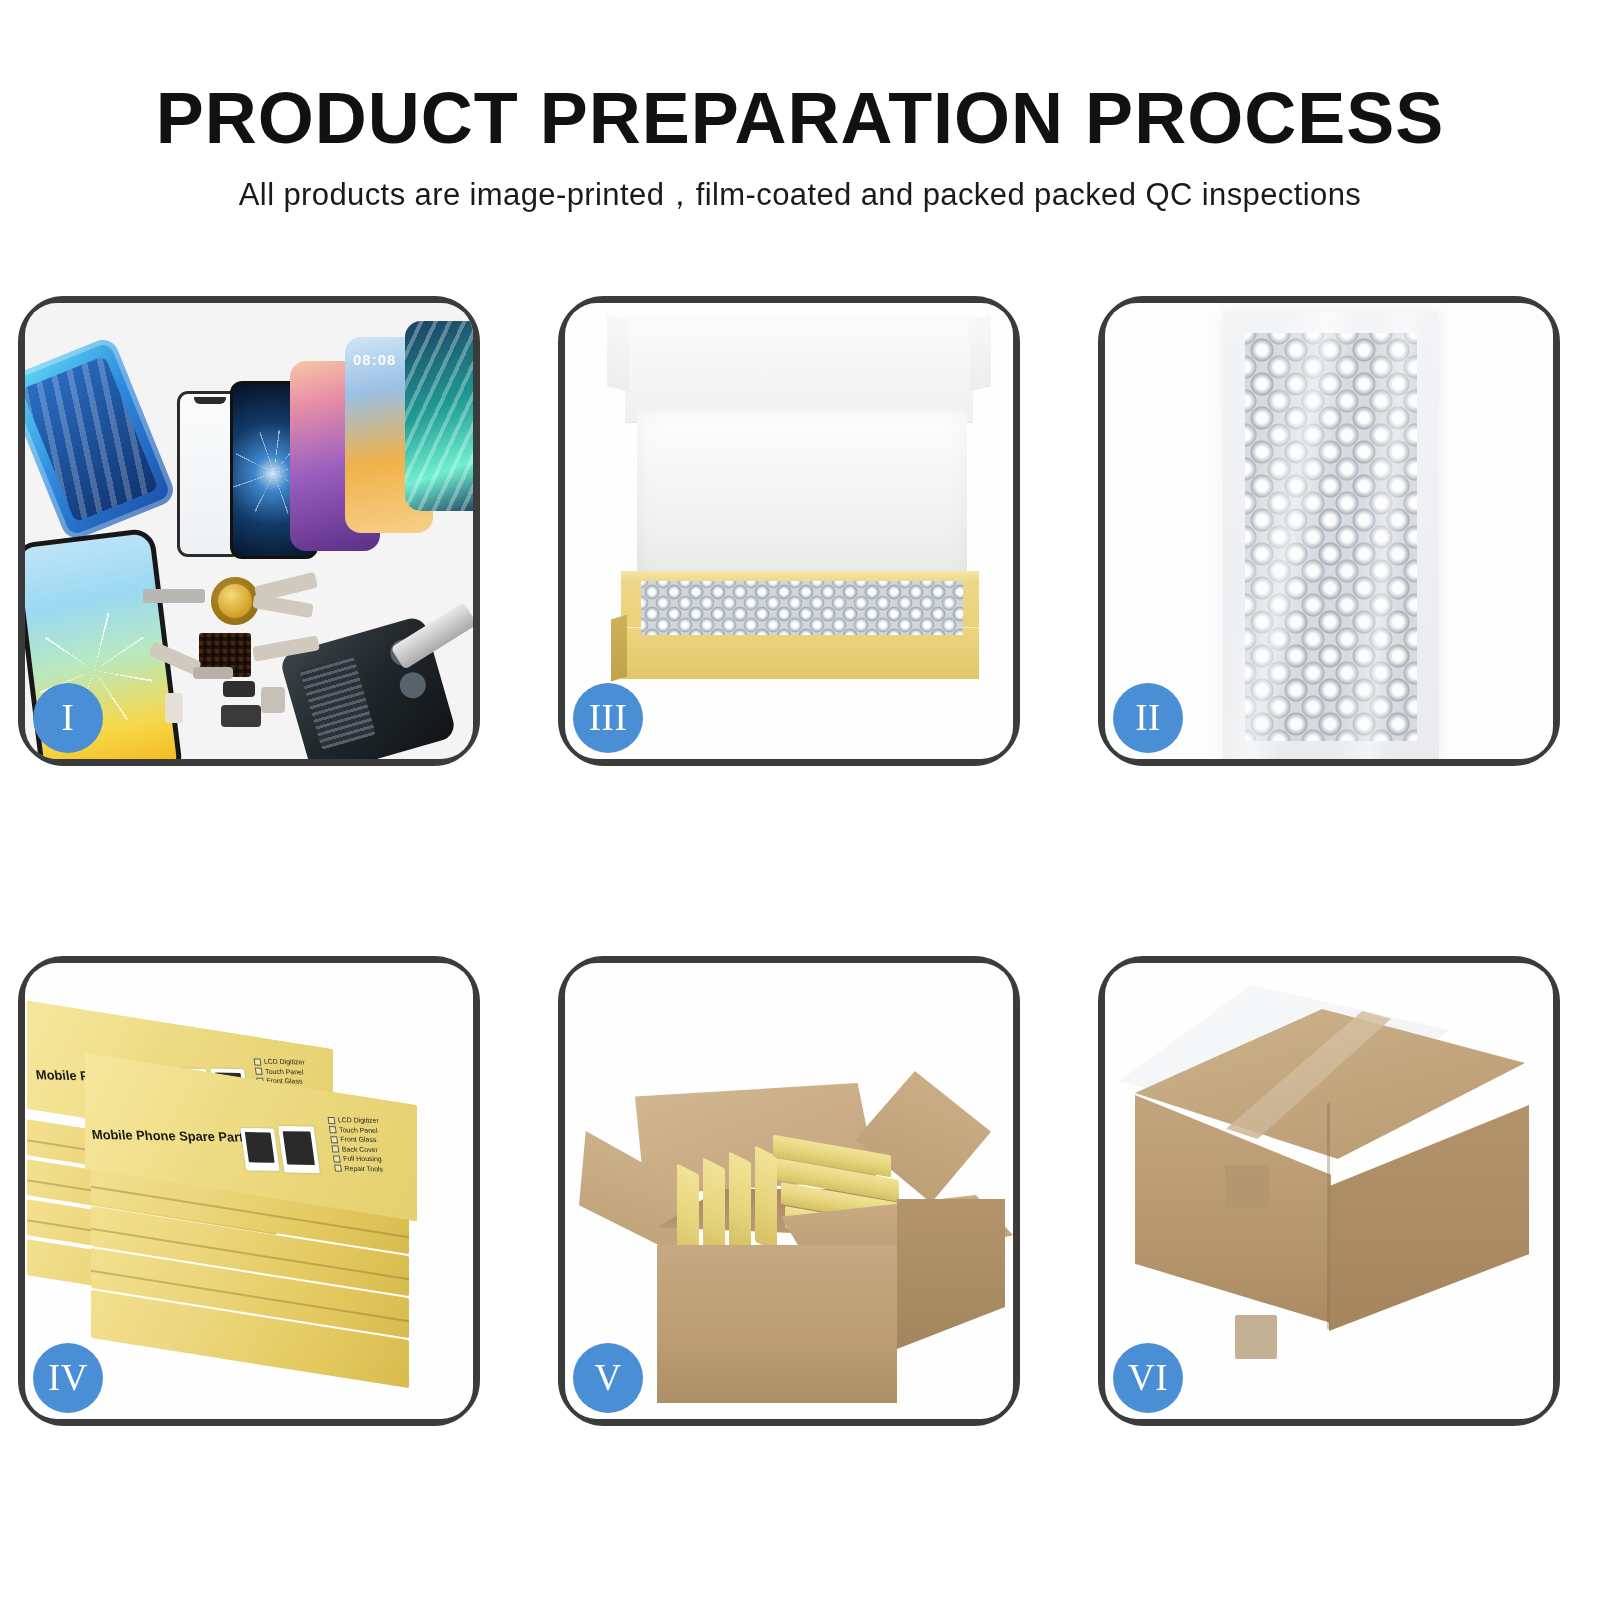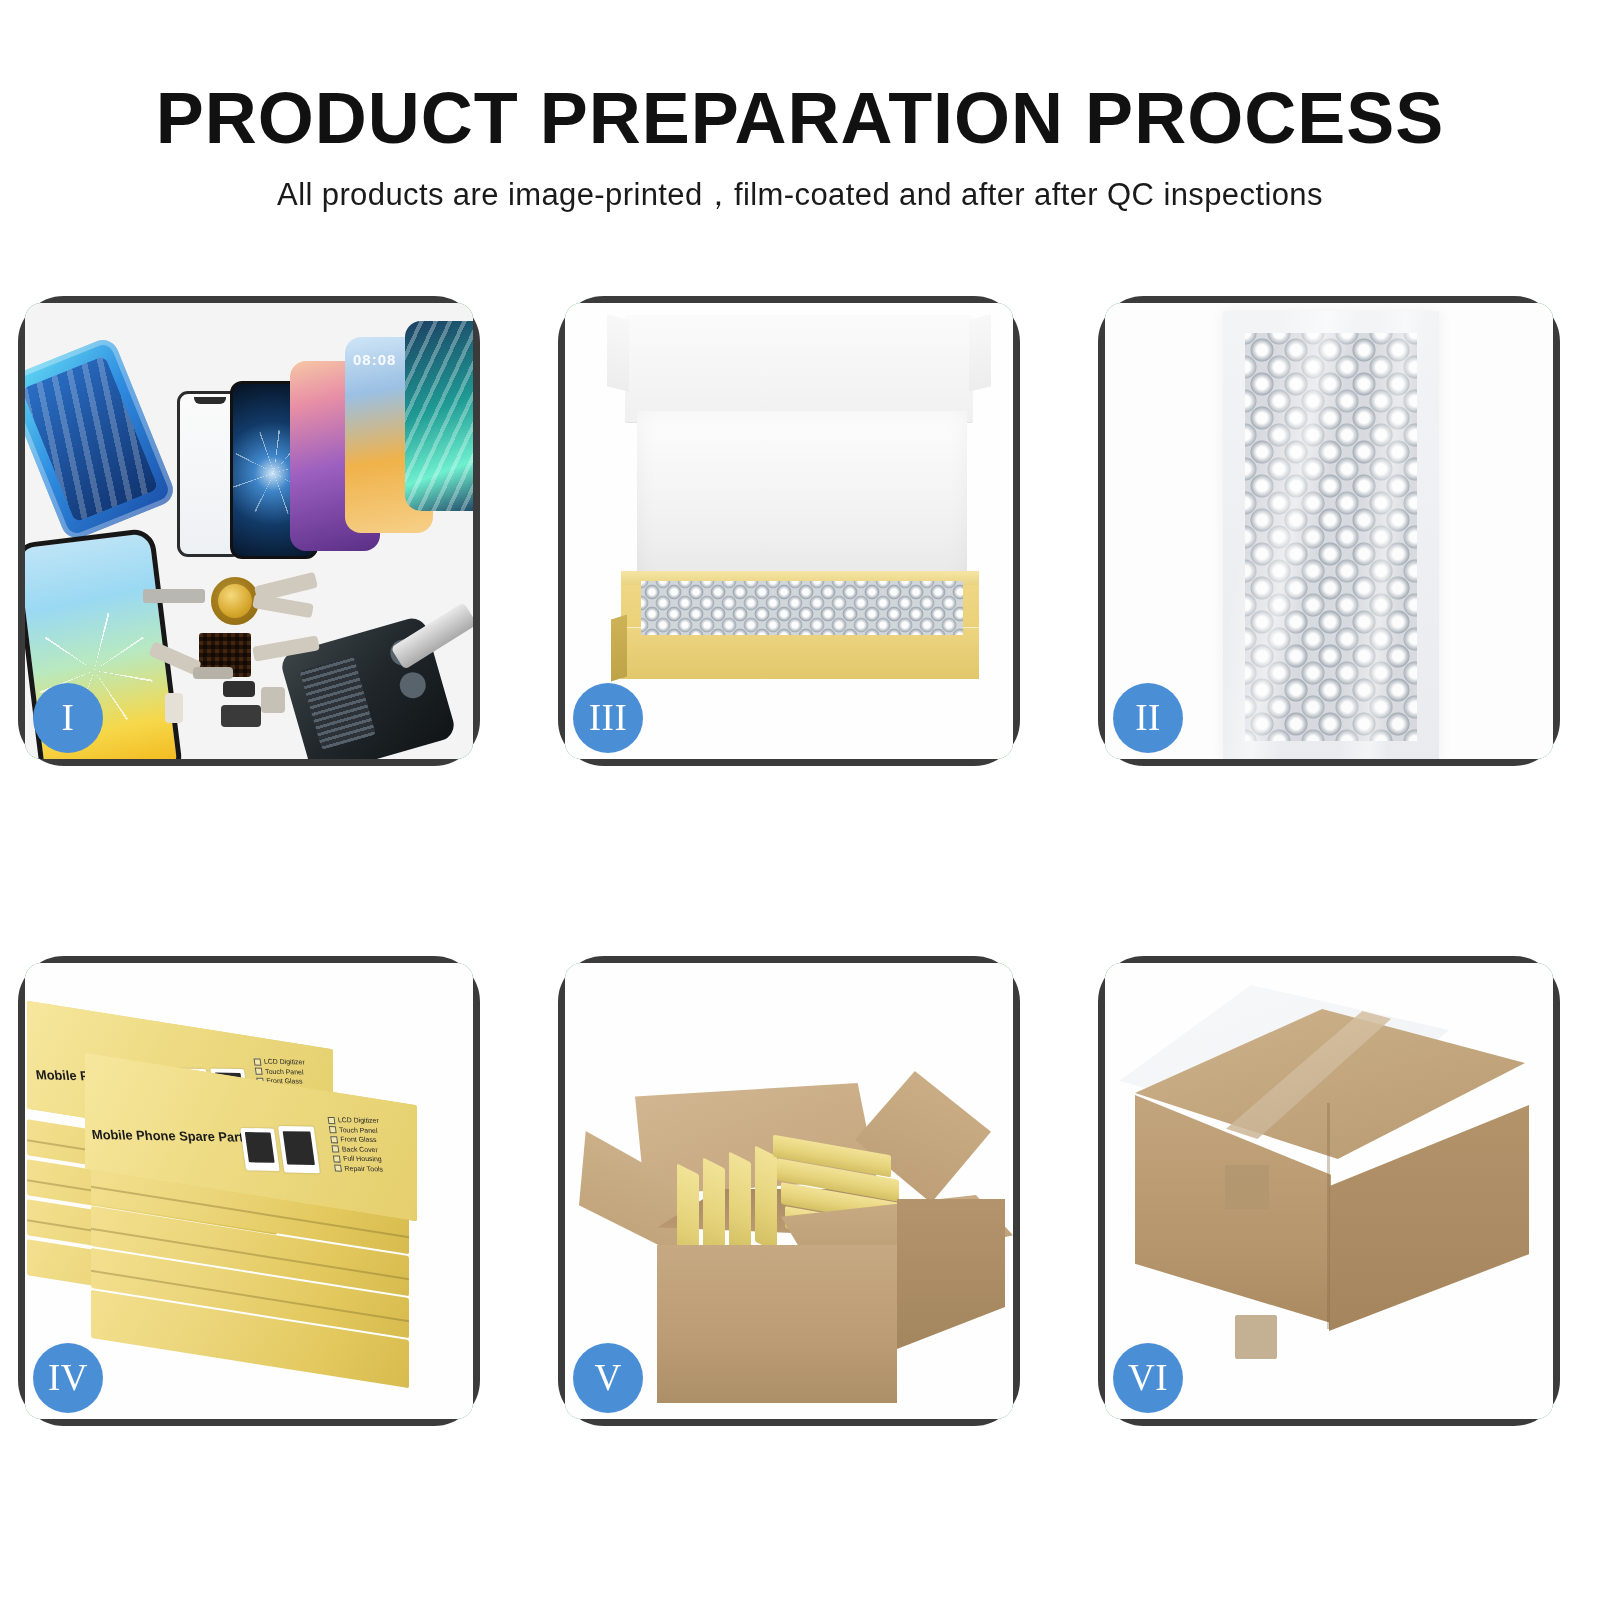--- a/index.html
+++ b/index.html
@@ -36,21 +36,21 @@
   .panel{
     position:relative;
     border:7px solid #3b3b3c;
     border-radius:46px;
     background:#fdfdfd;
     box-sizing:border-box;
     overflow:visible;
   }
   .panel-clip{
     position:absolute;inset:0;
-    border-radius:16px;
+    border-radius:32px;
     overflow:hidden;
     background:#15803d;
   }
   .badge{
     position:absolute;
     left:8px;bottom:6px;
     width:70px;height:70px;border-radius:50%;
     background:#4a8fd6;
     color:#ffffff;
     font-family:"Liberation Serif", serif;
@@ -367,21 +367,21 @@
     opacity:.9;
   }
 </style>
 </head>
 <body>
 
 <div class="page">
 
   <div class="header">
     <h1 class="title">PRODUCT PREPARATION PROCESS</h1>
-    <p class="subtitle">All products are image-printed，film-coated and after after QC inspections</p>
+    <p class="subtitle">All products are image-printed，film-coated and packed packed QC inspections</p>
   </div>
 
   <div class="grid">
 
     <div class="panel">
       <div class="panel-clip">
         <div class="scene1">
           <div class="ph blueframe"></div>
           <div class="ph glass"></div>
           <div class="ph cracked"></div>

